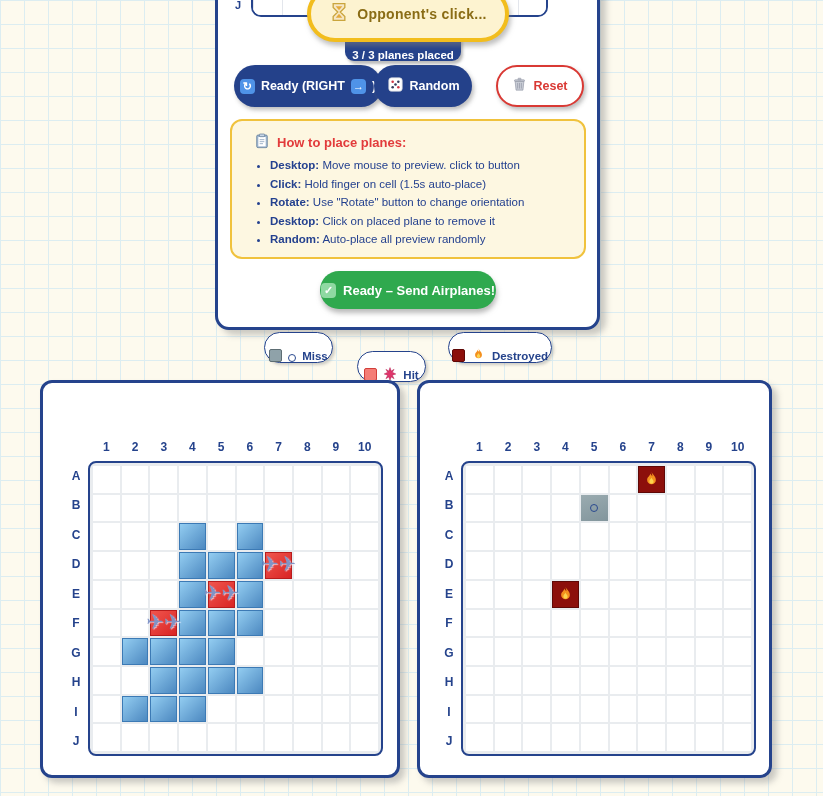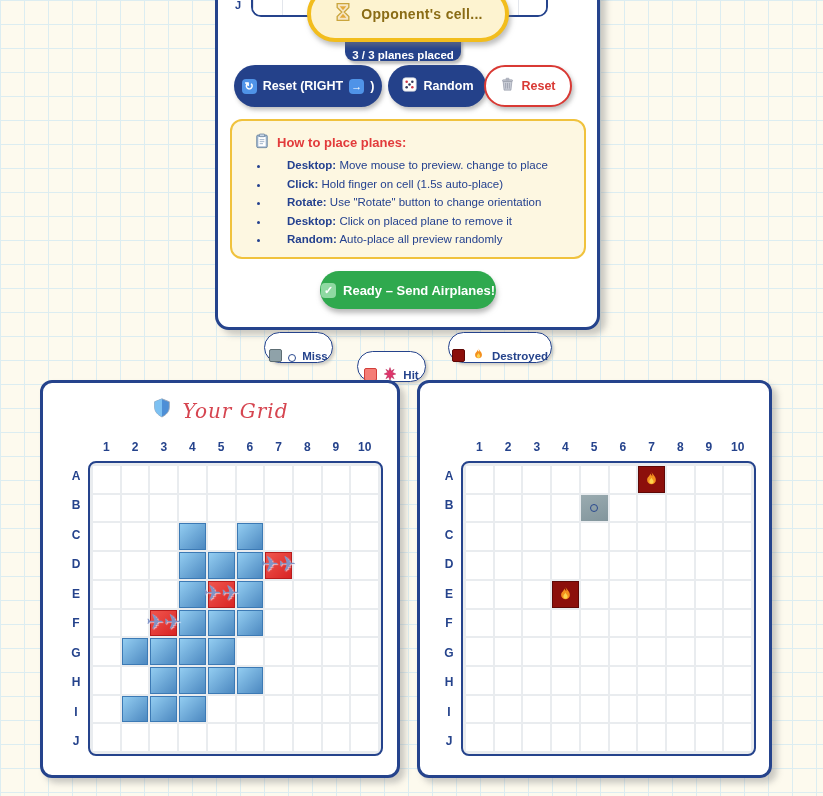--- a/index.html
+++ b/index.html
@@ -38,32 +38,32 @@
     background:#25438c; border-radius:9px; color:#fff; font-size:11.5px; font-weight:bold;
     display:flex; align-items:flex-end; justify-content:center; padding-bottom:0;
     box-shadow:2px 3px 3px rgba(120,120,120,.5);
   }
   .btn { position:absolute; top:82px; height:42px; border-radius:22px; border:none;
     display:flex; align-items:center; justify-content:center; gap:6px;
     font-family:"Liberation Sans", sans-serif; font-weight:bold; font-size:12.5px; cursor:pointer;
     box-shadow:2px 3px 4px rgba(110,110,110,.45); }
   .btn-navy { background:#24418a; color:#fff; }
   .btn-rotate { left:16px; width:148px; }
-  .btn-random { left:170px; width:98px;text-align:center; }
-  .btn-reset  { left:266px; width:88px; background:#fff; border:2.5px solid #d93934; color:#d93934; }
+  .btn-random { left:156px; width:98px;text-align:center; }
+  .btn-reset  { left:278px; width:88px; background:#fff; border:2.5px solid #d93934; color:#d93934; }
   .icon-box { display:inline-flex; width:15px; height:15px; background:#4f93e8; border-radius:4px;
     color:#fff; font-size:11px; font-weight:bold; align-items:center; justify-content:center; }
   .instructions {
     position:absolute; left:12px; top:136px; width:356px; height:140px;
     background:#fdf7e1; border:2.5px solid #f0c23d; border-radius:12px; padding:10px 14px 12px 18px;
   }
   .instructions-title { display:flex; align-items:center; gap:7px; color:#e23b3b; font-weight:bold; font-size:13px; margin:2px 0 7px 4px; }
   .instructions ul { list-style:disc; padding-left:20px; }
   .instructions li { color:#24418f; font-size:11.5px; margin-bottom:6.5px; }
-  .instructions li b { font-weight:bold;margin-left:17px; }
+  .instructions li b { font-weight:bold; }
   .ready-btn {
     position:absolute; left:102px; top:288px; width:176px; height:38px;
     background:#2fa94e; border:none; border-radius:20px; color:#fff; font-weight:bold; font-size:13px;
     font-family:"Liberation Sans", sans-serif; display:flex; align-items:center; justify-content:center; gap:7px;
     cursor:pointer; box-shadow:1px 4px 5px rgba(120,120,120,.5);
   }
   .check-box { width:15px; height:15px; background:#8fd9a2; border-radius:4px; color:#fff;
     font-size:11px; font-weight:bold; display:inline-flex; align-items:center; justify-content:center; }
   
   .legend-pill { position:absolute; top:332px; height:31px; background:#fff; border:1.5px solid #25438c;
@@ -127,28 +127,28 @@
       </div>
 
     <div class="turn-banner">
       <span>
         <svg viewBox="0 0 24 24" width="20" height="20">
             <path d="M5 2h14v4.5L13.5 12 19 17.5V22H5v-4.5L10.5 12 5 6.5z" fill="#f6e7c6" stroke="#caa53d" stroke-width="1.6"></path>
             <path d="M8 5h8l-4 5z" fill="#e3aa3c"></path>
             <path d="M12 14l4 5H8z" fill="#e3aa3c"></path>
           </svg>
       </span>
-      <span class="txt">Opponent's cell...</span>
+      <span class="txt">Opponent's click...</span>
     </div>
 
     <div class="planes-badge">3 / 3 planes placed</div>
 
     <button class="btn btn-navy btn-rotate">
       <span class="icon-box">↻</span>
-      <span>Reset (RIGHT</span>
+      <span>Ready (RIGHT</span>
       <span class="icon-box">→</span>
       <span>)</span>
     </button>
     <button class="btn btn-navy btn-random">
       <span>
         <svg viewBox="0 0 24 24" width="17" height="17">
             <rect x="2.5" y="2.5" width="19" height="19" rx="4" fill="#fff" stroke="#c9ced8"></rect>
             <circle cx="8" cy="8" r="1.8" fill="#cf3545"></circle>
             <circle cx="16" cy="8" r="1.8" fill="#353a59"></circle>
             <circle cx="8" cy="16" r="1.8" fill="#353a59"></circle>
@@ -176,21 +176,21 @@
           <svg viewBox="0 0 24 24" width="16" height="16">
               <rect x="4" y="3" width="16" height="19" rx="2" fill="#9fb6cf" stroke="#5b7794"></rect>
               <rect x="6.5" y="6" width="11" height="14" fill="#fff"></rect>
               <rect x="8" y="1.5" width="8" height="4" rx="1" fill="#c8d6e6" stroke="#5b7794"></rect>
               <path d="M8.5 10h7M8.5 13h7M8.5 16h5" stroke="#8aa2bd" stroke-width="1.2"></path>
             </svg>
         </span>
         <span>How to place planes:</span>
       </div>
       <ul>
-          <li><b>Desktop:</b><span> Move mouse to preview. change to place</span></li>
+          <li><b>Desktop:</b><span> Move mouse to preview. click to button</span></li>
           <li><b>Click:</b><span> Hold finger on cell (1.5s auto-place)</span></li>
           <li><b>Rotate:</b><span> Use "Rotate" button to change orientation</span></li>
           <li><b>Desktop:</b><span> Click on placed plane to remove it</span></li>
           <li><b>Random:</b><span> Auto-place all preview randomly</span></li>
         </ul>
     </div>
 
     <button class="ready-btn">
       <span class="check-box">✓</span>
       <span>Ready – Send Airplanes!</span>
@@ -220,29 +220,20 @@
           <svg viewBox="0 0 24 24" width="15" height="15">
             <path d="M12 2c.5 3.5 5.5 5.5 5.5 10.5a5.5 5.5 0 0 1-11 0C6.5 9 10 8 10.5 4.5 11 6 12.5 7 13 8c.3-2-.8-4-1-6z" fill="#f4901e"></path>
             <path d="M12 9.5c.3 2 2.7 2.9 2.7 5.2a2.7 2.7 0 1 1-5.4 0c0-2.2 1.7-2.8 2.7-5.2z" fill="#fcd34d"></path>
           </svg>
         </span>
         <span>Destroyed</span>
       </div>
     </div>
 
   <section class="panel panel-left" id="your-grid">
-    <div class="panel-title">
-      <span>
-        <svg viewBox="0 0 24 24" width="22" height="22">
-            <path d="M12 2l8 3.2V11c0 5-3.2 8.3-8 10.8C7.2 19.3 4 16 4 11V5.2z" fill="#4d8fd6" stroke="#9aa7b8" stroke-width="1"></path>
-            <path d="M12 2L4 5.2V11c0 5 3.2 8.3 8 10.8z" fill="#7dc1f2"></path>
-          </svg>
-      </span>
-      <span>Your Grid</span>
-    </div>
     <div class="col-headers">
         <span>1</span>
         <span>2</span>
         <span>3</span>
         <span>4</span>
         <span>5</span>
         <span>6</span>
         <span>7</span>
         <span>8</span>
         <span>9</span>

